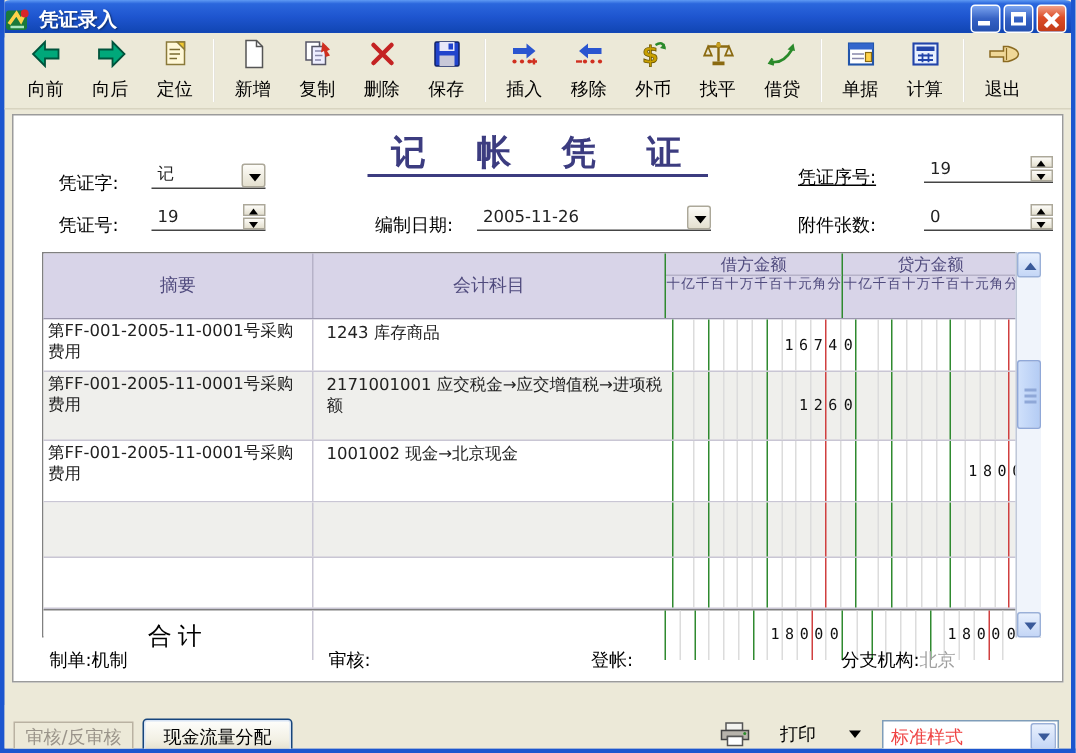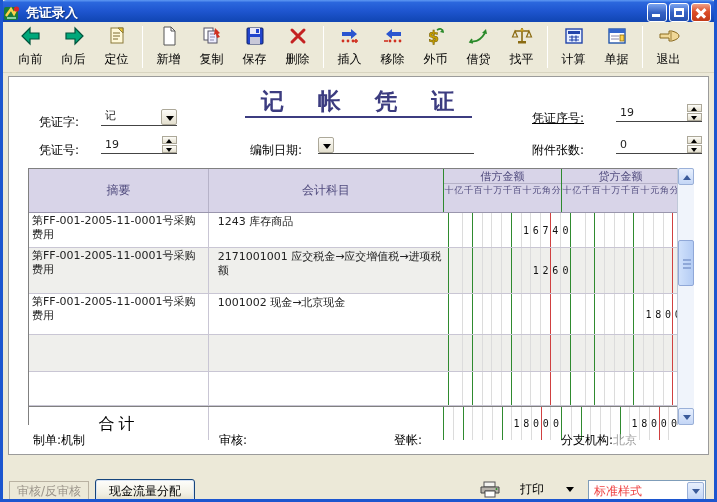--- a/index.html
+++ b/index.html
@@ -212,32 +212,32 @@
         <span><svg width="22" height="20" viewBox="0 0 22 20">
             <rect x="3" y="2" width="9" height="12" fill="#fff" stroke="#556"></rect>
             <rect x="7" y="5" width="9" height="12" fill="#eef" stroke="#556"></rect>
             <path d="M9 8h5M9 11h5M9 14h4" stroke="#88a" stroke-width="1"></path>
             <path d="M14 2 l5 5 -2 1 2 3 -3 1 -1-4 -2 1 z" fill="#d03020"></path>
           </svg></span>
         <span class="lbl">复制</span>
       </div>
       <div class="tb-btn">
         <span><svg width="20" height="20" viewBox="0 0 20 20">
+            <path d="M4 4 L16 16 M16 4 L4 16" stroke="#c42222" stroke-width="3" stroke-linecap="round"></path>
+          </svg></span>
+        <span class="lbl">删除</span>
+      </div>
+      <div class="tb-btn">
+        <span><svg width="20" height="20" viewBox="0 0 20 20">
             <rect x="2" y="2" width="16" height="16" rx="1" fill="#2244cc" stroke="#112266"></rect>
             <rect x="5" y="2" width="10" height="6" fill="#e8e8f8"></rect>
             <rect x="11" y="3" width="3" height="4" fill="#2244cc"></rect>
             <rect x="5" y="11" width="10" height="7" fill="#c8c8d8"></rect>
           </svg></span>
         <span class="lbl">保存</span>
-      </div>
-      <div class="tb-btn">
-        <span><svg width="20" height="20" viewBox="0 0 20 20">
-            <path d="M4 4 L16 16 M16 4 L4 16" stroke="#c42222" stroke-width="3" stroke-linecap="round"></path>
-          </svg></span>
-        <span class="lbl">删除</span>
       </div>
       <div class="tb-sep"></div>
       <div class="tb-btn">
         <span><svg width="22" height="20" viewBox="0 0 22 20">
             <path d="M3 6 h9 v-3 l6 5 -6 5 v-3 h-9 z" fill="#2a55d0"></path>
             <circle cx="4" cy="15" r="1.4" fill="#d03020"></circle>
             <circle cx="9" cy="15" r="1.4" fill="#d03020"></circle>
             <circle cx="14" cy="15" r="1.4" fill="#d03020"></circle>
             <path d="M17 13 v4 M15 15 h4" stroke="#d03020" stroke-width="1.6"></path>
           </svg></span>
@@ -256,53 +256,53 @@
       <div class="tb-btn">
         <span><svg width="20" height="20" viewBox="0 0 20 20">
             <text x="2" y="16" font-size="16" font-weight="bold" fill="#c8a000" stroke="#6a5500" stroke-width="0.5">$</text>
             <path d="M11 4 q5 -3 6 2" fill="none" stroke="#2a8a2a" stroke-width="1.6"></path>
             <path d="M17 3 l1 4 -4 -1 z" fill="#2a8a2a"></path>
           </svg></span>
         <span class="lbl">外币</span>
       </div>
       <div class="tb-btn">
         <span><svg width="22" height="20" viewBox="0 0 22 20">
-            <path d="M3 15 q8 2 14 -8" fill="none" stroke="#2a8a2a" stroke-width="1.8"></path>
-            <path d="M18 3 l1 5 -5 -1 z" fill="#2a8a2a"></path>
-            <path d="M5 17 l-3 -1 2 -3" fill="none" stroke="#2a8a2a" stroke-width="1.6"></path>
-          </svg></span>
-        <span class="lbl">借贷</span>
-      </div>
-      <div class="tb-btn">
-        <span><svg width="22" height="20" viewBox="0 0 22 20">
             <path d="M11 2 v13 M4 5 h14" stroke="#8a6a10" stroke-width="1.6"></path>
             <path d="M4 5 l-2.5 6 h5 z" fill="none" stroke="#8a6a10" stroke-width="1.2"></path>
             <path d="M18 5 l-2.5 6 h5 z" fill="none" stroke="#8a6a10" stroke-width="1.2"></path>
             <rect x="7" y="15" width="8" height="2.5" fill="#8a6a10"></rect>
             <circle cx="11" cy="4" r="1.6" fill="#c8a020"></circle>
           </svg></span>
         <span class="lbl">找平</span>
       </div>
+      <div class="tb-btn">
+        <span><svg width="22" height="20" viewBox="0 0 22 20">
+            <path d="M3 15 q8 2 14 -8" fill="none" stroke="#2a8a2a" stroke-width="1.8"></path>
+            <path d="M18 3 l1 5 -5 -1 z" fill="#2a8a2a"></path>
+            <path d="M5 17 l-3 -1 2 -3" fill="none" stroke="#2a8a2a" stroke-width="1.6"></path>
+          </svg></span>
+        <span class="lbl">借贷</span>
+      </div>
       <div class="tb-sep"></div>
-      <div class="tb-btn">
-        <span><svg width="20" height="20" viewBox="0 0 20 20">
-            <rect x="2" y="3" width="16" height="14" fill="#e8f0ff" stroke="#2244aa" stroke-width="1.4"></rect>
-            <rect x="4" y="5" width="12" height="3" fill="#2244aa"></rect>
-            <path d="M5 11 h10 M5 14 h10 M8 9.5 v6 M12 9.5 v6" stroke="#2244aa" stroke-width="1.2"></path>
-          </svg></span>
-        <span class="lbl">计算</span>
-      </div>
       <div class="tb-btn">
         <span><svg width="20" height="20" viewBox="0 0 20 20">
             <rect x="2" y="3" width="16" height="14" fill="#fff" stroke="#2255aa" stroke-width="1.4"></rect>
             <rect x="2" y="3" width="16" height="4" fill="#3366cc"></rect>
             <path d="M4 10 h8 M4 13 h8" stroke="#88a" stroke-width="1"></path>
             <rect x="13" y="9" width="4" height="6" fill="#ffd24a" stroke="#8a6a10" stroke-width="0.8"></rect>
           </svg></span>
         <span class="lbl">单据</span>
+      </div>
+      <div class="tb-btn">
+        <span><svg width="20" height="20" viewBox="0 0 20 20">
+            <rect x="2" y="3" width="16" height="14" fill="#e8f0ff" stroke="#2244aa" stroke-width="1.4"></rect>
+            <rect x="4" y="5" width="12" height="3" fill="#2244aa"></rect>
+            <path d="M5 11 h10 M5 14 h10 M8 9.5 v6 M12 9.5 v6" stroke="#2244aa" stroke-width="1.2"></path>
+          </svg></span>
+        <span class="lbl">计算</span>
       </div>
       <div class="tb-sep"></div>
       <div class="tb-btn">
         <span><svg width="22" height="20" viewBox="0 0 22 20">
             <path d="M2 8 h9 v-3 l3 0 q7 2 7 5 q0 3 -7 5 l-3 0 v-3 h-9 z" fill="#f0d898" stroke="#8a6a20" stroke-width="1"></path>
             <path d="M13 6 v8" stroke="#8a6a20" stroke-width="0.8"></path>
           </svg></span>
         <span class="lbl">退出</span>
       </div>
     </div>
@@ -332,20 +332,21 @@
     <div class="field" style="left:92px; top:59px; width:76px;">
       <span class="val">19</span>
       <span class="spinner">
           <span class="spin-up"></span>
           <span class="spin-dn"></span>
         </span>
     </div>
 
     <span class="field-label" style="left:241px; top:65px;">编制日期:</span>
     <div class="field" style="left:309px; top:59px; width:156px;">
+      <span class="val">2005-11-26</span>
       <span class="combo-btn"></span>
     </div>
 
     <span class="field-label" style="left:523px; top:65px;">附件张数:</span>
     <div class="field" style="left:607px; top:59px; width:86px;">
       <span class="val">0</span>
       <span class="spinner">
           <span class="spin-up"></span>
           <span class="spin-dn"></span>
         </span>

